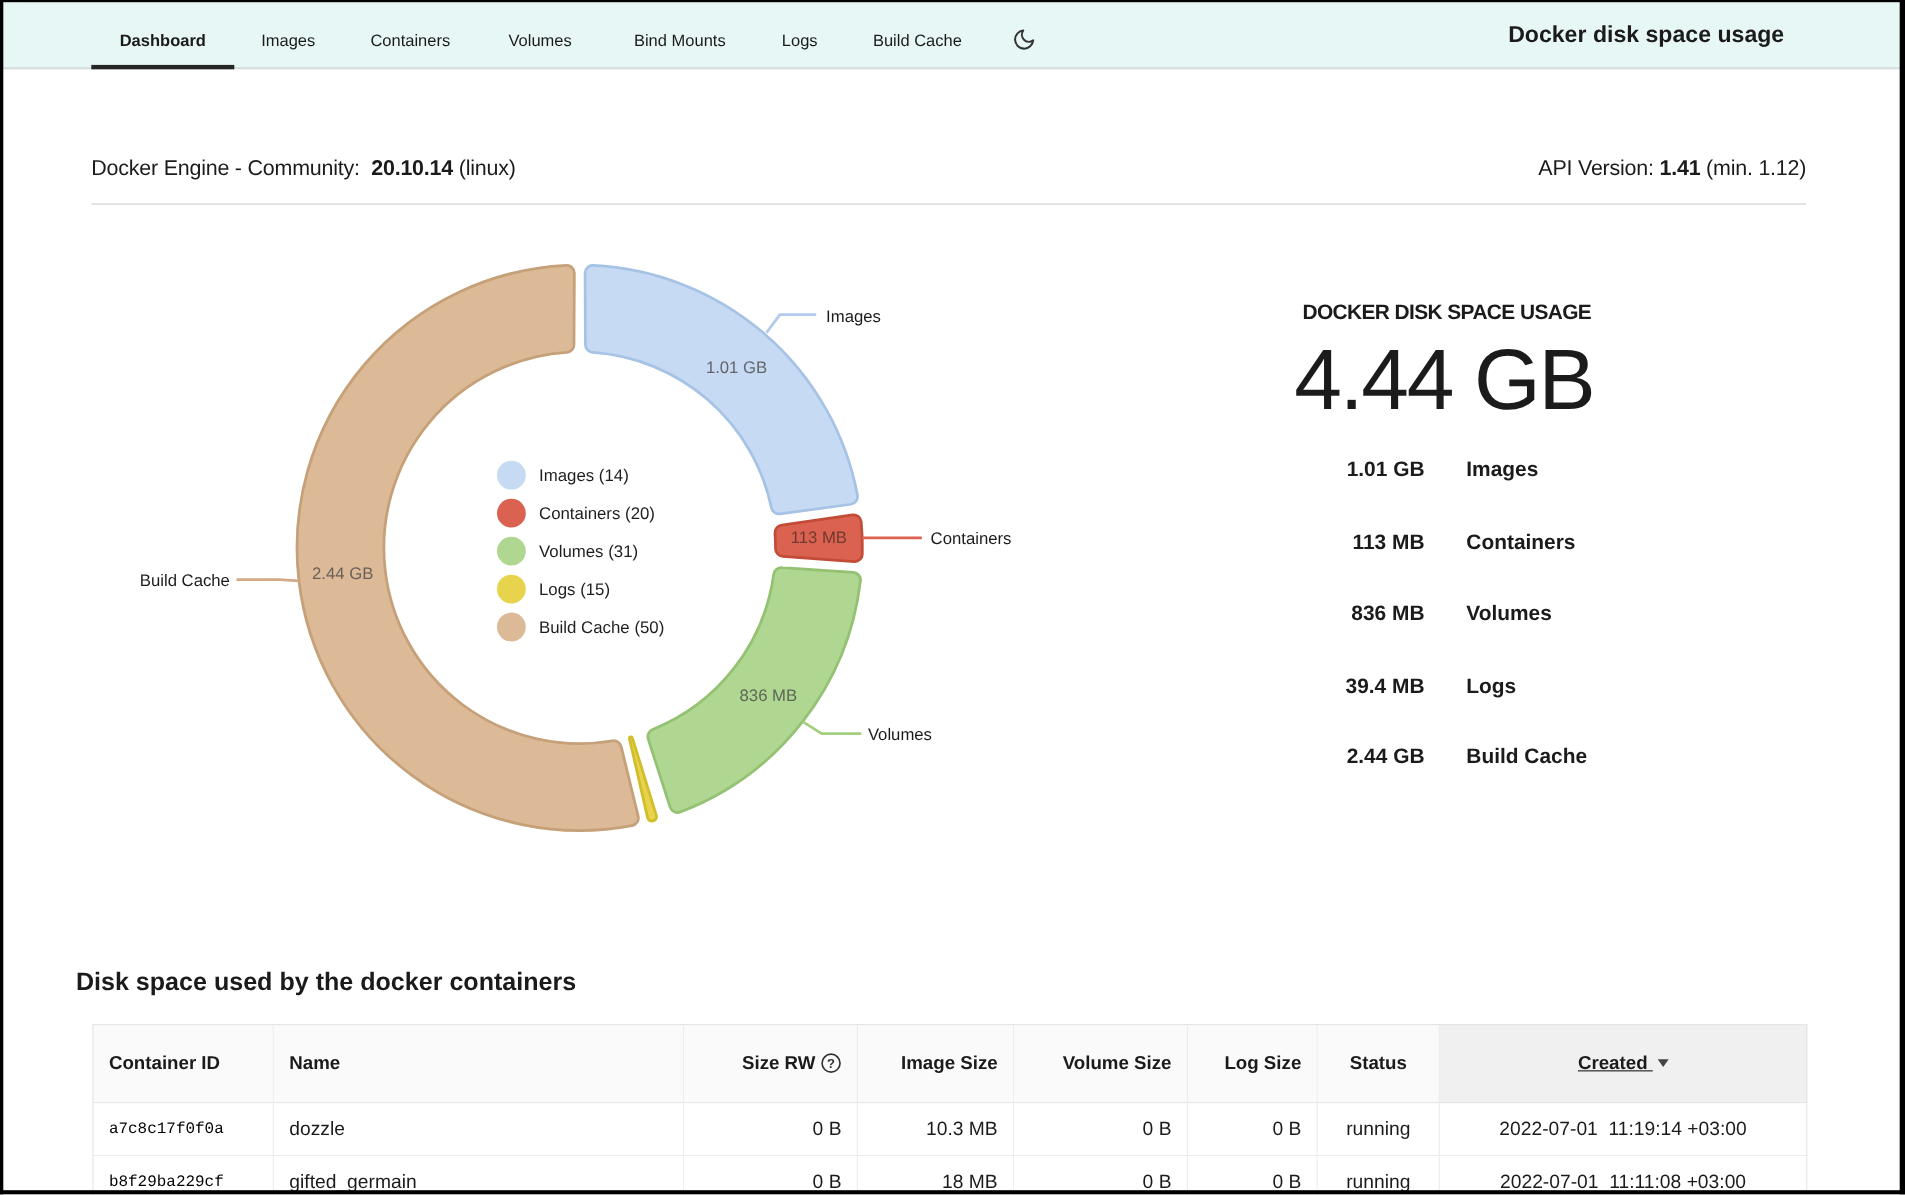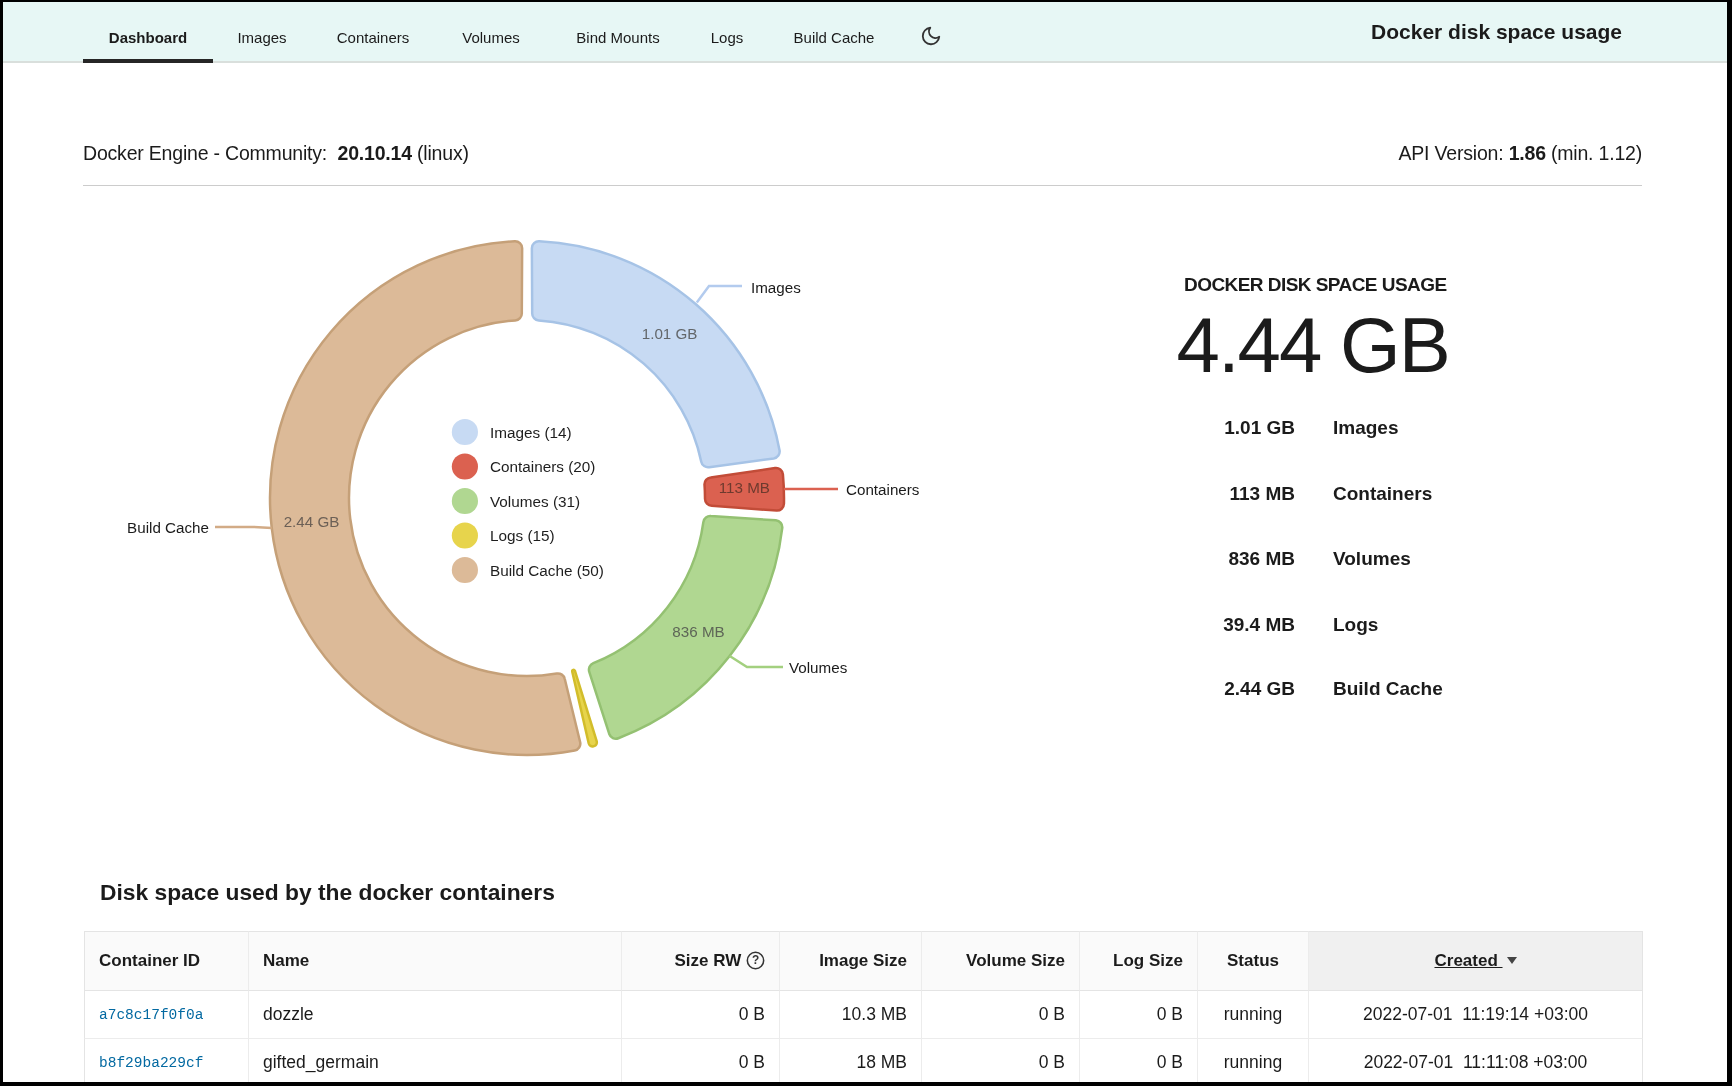--- a/index.html
+++ b/index.html
@@ -11,49 +11,49 @@
   #topbar{position:absolute;left:0;top:0;width:1732px;height:63px;background:#e7f7f5;border-bottom:2px solid #d9dfdc;box-sizing:border-box;}
   .tab{position:absolute;top:28.5px;font-size:15px;white-space:nowrap;}
   #title{position:absolute;top:20px;right:110px;font-size:21px;font-weight:bold;white-space:nowrap;}
   
   .bord{position:absolute;background:#000;z-index:50;}
   
   .statval{position:absolute;width:160px;right:437px;text-align:right;font-weight:bold;font-size:19px;}
   .statlab{position:absolute;left:1333px;font-weight:bold;font-size:19px;white-space:nowrap;}
   
   #tbl{position:absolute;left:84px;top:931px;border-collapse:separate;border-spacing:0;table-layout:fixed;width:1559px;font-size:17.5px;}
-  #tbl th{font-size:17px;font-weight:bold;background:#fafafa;height:60px;box-sizing:border-box;border-bottom:1px solid #e4e4e4;border-right:1px solid #ececec;padding:0 14px;}
+  #tbl th{font-size:17px;font-weight:bold;background:#fafafa;height:72px;box-sizing:border-box;border-bottom:1px solid #e4e4e4;border-right:1px solid #ececec;padding:0 14px;}
   #tbl td{height:48px;box-sizing:border-box;border-bottom:1px solid #ececec;border-right:1px solid #ececec;padding:0 14px;background:#fff;}
   #tbl .first{border-left:1px solid #e4e4e4;}
   #tbl th{border-top:1px solid #e4e4e4;}
   #tbl .lastcol{border-right:1px solid #e4e4e4;}
   .num{text-align:right;}
   .cen{text-align:center;}
-  .mono{font-family:"Liberation Mono",monospace;font-size:14.5px;color:#0369a1;}
+  .mono{font-family:"Liberation Mono",monospace;font-size:14.5px;color:#000000;}
 </style>
 </head>
 <body>
 <div id="page">
 
   <div id="topbar"></div>
   <div class="tab ctr" style="left:148px;font-weight:bold;">Dashboard</div>
   <div class="tab ctr" style="left:262px;">Images</div>
   <div class="tab ctr" style="left:373px;">Containers</div>
   <div class="tab ctr" style="left:491px;">Volumes</div>
   <div class="tab ctr" style="left:618px;">Bind Mounts</div>
   <div class="tab ctr" style="left:727px;">Logs</div>
   <div class="tab ctr" style="left:834px;">Build Cache</div>
   <div class="abs" style="left:83px;top:58.5px;width:130px;height:4px;background:#262626;"></div>
   <svg class="abs" style="left:920px;top:25px;" width="22" height="22" viewBox="0 0 24 24" fill="none" stroke="#333" stroke-width="2" stroke-linecap="round" stroke-linejoin="round">
       <path d="M21 12.79A9 9 0 1 1 11.21 3 7 7 0 0 0 21 12.79z"></path>
     </svg>
   <div id="title">Docker disk space usage</div>
 
   <div class="abs" style="left:83px;top:142px;font-size:19.5px;letter-spacing:-0.2px;">Docker Engine - Community:&nbsp; <b>20.10.14</b> (linux)</div>
-  <div class="abs" style="right:90px;top:142px;font-size:19.5px;letter-spacing:-0.2px;">API Version: <b>1.86</b> (min. 1.12)</div>
+  <div class="abs" style="right:90px;top:142px;font-size:19.5px;letter-spacing:-0.2px;">API Version: <b>1.41</b> (min. 1.12)</div>
   <div class="abs" style="left:83px;top:185px;width:1559px;height:1px;background:#ccc;"></div>
 
   <svg class="abs" style="left:80px;top:230px;" width="880" height="560" viewBox="80 230 880 560">
     <path d="M 531.86 248.15 A 7.0 7.0 0 0 1 539.19 241.29 A 257.0 257.0 0 0 1 779.52 450.20 A 7.0 7.0 0 0 1 773.75 458.41 L 709.27 467.14 A 7.0 7.0 0 0 1 701.25 461.67 A 178.0 178.0 0 0 0 538.73 320.39 A 7.0 7.0 0 0 1 532.19 313.21 Z" fill="#c7daf3" stroke="#a6c3e6" stroke-width="2.5" stroke-linejoin="round"></path>
     <path d="M 775.10 468.04 A 7.0 7.0 0 0 1 782.91 474.35 A 257.0 257.0 0 0 1 783.94 503.74 A 7.0 7.0 0 0 1 776.59 510.58 L 711.71 505.71 A 7.0 7.0 0 0 1 705.00 498.69 A 178.0 178.0 0 0 0 704.52 484.90 A 7.0 7.0 0 0 1 710.72 477.42 Z" fill="#db6150" stroke="#c24c38" stroke-width="2.5" stroke-linejoin="round"></path>
     <path d="M 775.91 520.28 A 7.0 7.0 0 0 1 782.23 528.07 A 257.0 257.0 0 0 1 618.34 738.22 A 7.0 7.0 0 0 1 609.25 733.98 L 589.35 672.04 A 7.0 7.0 0 0 1 593.33 663.18 A 178.0 178.0 0 0 0 703.36 522.09 A 7.0 7.0 0 0 1 710.98 516.07 Z" fill="#b0d791" stroke="#94c172" stroke-width="2.5" stroke-linejoin="round"></path>
     <path d="M 596.73 741.41 A 3.8 3.8 0 0 1 594.08 746.09 A 257.0 257.0 0 0 1 593.38 746.28 A 3.8 3.8 0 0 1 588.75 743.55 L 572.21 671.43 A 1.2 1.2 0 0 1 573.08 669.93 A 178.0 178.0 0 0 0 573.36 669.86 A 1.2 1.2 0 0 1 574.87 670.72 Z" fill="#e7d44c" stroke="#d2bd2b" stroke-width="2.5" stroke-linejoin="round"></path>
     <path d="M 580.17 742.18 A 7.0 7.0 0 0 1 574.63 750.55 A 257.0 257.0 0 1 1 514.81 241.29 A 7.0 7.0 0 0 1 522.14 248.15 L 521.81 313.21 A 7.0 7.0 0 0 1 515.27 320.39 A 178.0 178.0 0 1 0 556.75 673.50 A 7.0 7.0 0 0 1 564.77 678.97 Z" fill="#dcba98" stroke="#c5a078" stroke-width="2.5" stroke-linejoin="round"></path>
 
     <text x="669.6" y="339.3" font-size="15.2" fill="#62666a" text-anchor="middle">1.01 GB</text>
@@ -89,21 +89,21 @@
     <div class="statlab" style="top:417px;">Images</div>
   <div class="statval" style="top:482.5px;">113 MB</div>
     <div class="statlab" style="top:482.5px;">Containers</div>
   <div class="statval" style="top:548px;">836 MB</div>
     <div class="statlab" style="top:548px;">Volumes</div>
   <div class="statval" style="top:613.5px;">39.4 MB</div>
     <div class="statlab" style="top:613.5px;">Logs</div>
   <div class="statval" style="top:678px;">2.44 GB</div>
     <div class="statlab" style="top:678px;">Build Cache</div>
 
-  <div class="abs" style="left:100px;top:879px;font-size:22.8px;font-weight:bold;">Disk space used by the docker containers</div>
+  <div class="abs" style="left:69px;top:879px;font-size:22.8px;font-weight:bold;">Disk space used by the docker containers</div>
   <table id="tbl">
     <colgroup>
       <col style="width:165px">
         <col style="width:373px">
         <col style="width:158px">
         <col style="width:142px">
       <col style="width:158px">
         <col style="width:118px">
         <col style="width:111px">
         <col style="width:334px">

